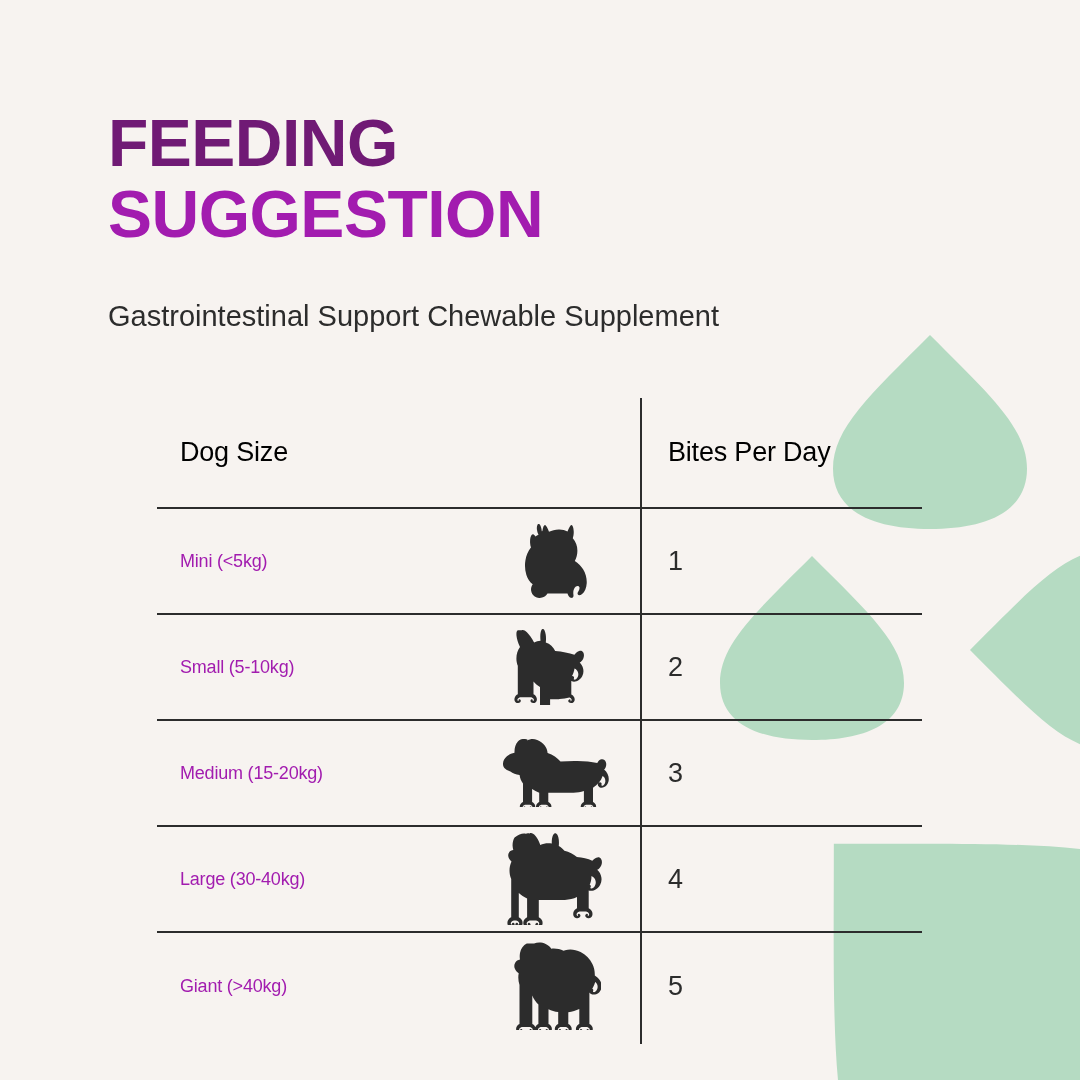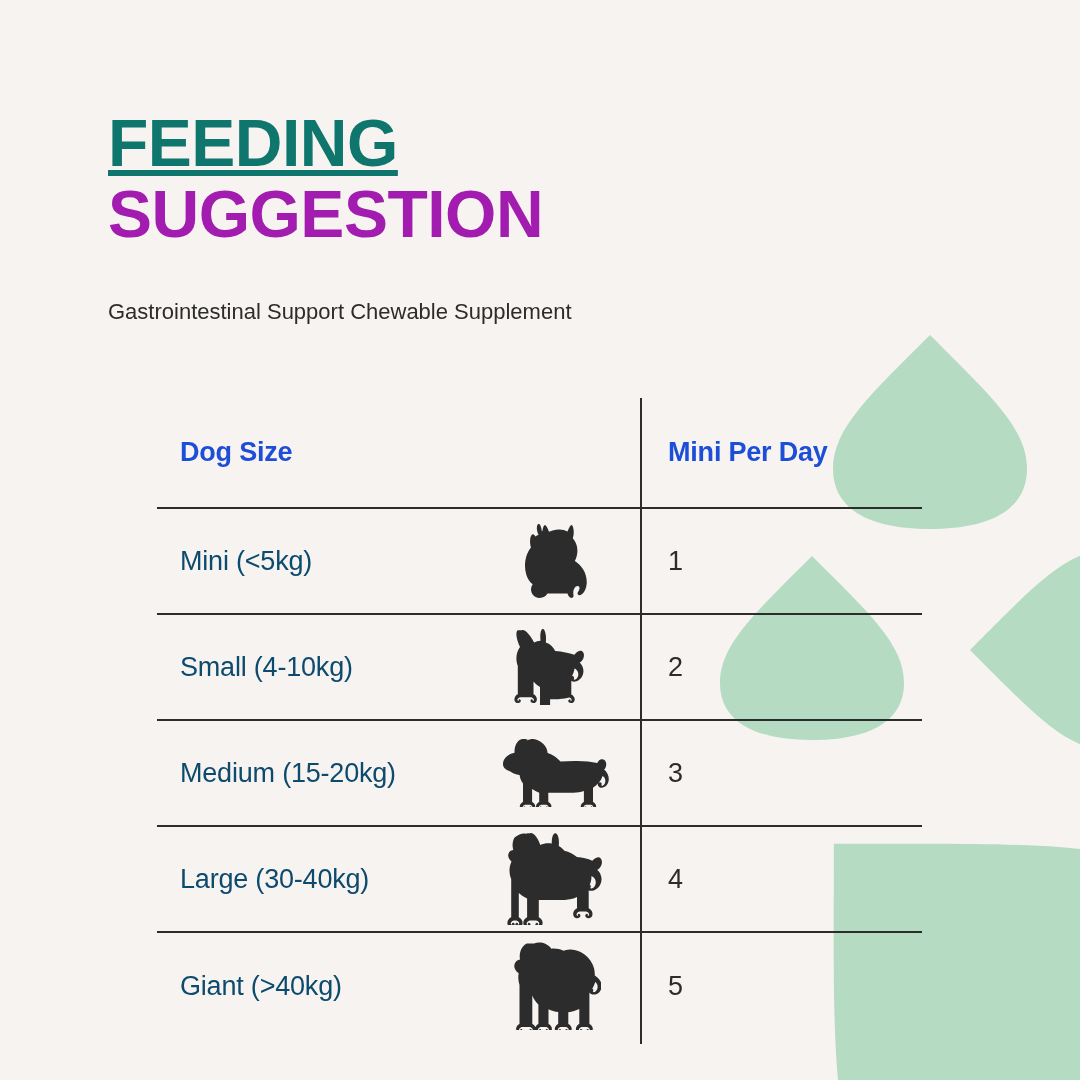--- a/index.html
+++ b/index.html
@@ -40,31 +40,31 @@
     z-index: 2;
   }
   .headline-line {
     font-size: 66px;
     font-weight: bold;
     letter-spacing: -0.5px;
     line-height: 1.08;
     margin: 0;
     white-space: nowrap;
   }
-  .hl-1 { color: #0f766e; text-decoration: underline; }
+  .hl-1 { color: #701a75; }
   .hl-2 { color: #a21caf; }
 
   
   .subtitle {
     position: absolute;
     left: 108px;
     top: 296px;
     z-index: 2;
     color: #2C2C2C;
-    font-size: 22px;
+    font-size: 29px;
     line-height: 1.42;
   }
   .subtitle div { white-space: nowrap; }
 
   
   #table-wrap {
     position: absolute;
     left: 157px;
     top: 398px;
     width: 765px;
@@ -113,28 +113,28 @@
     flex: 1;
     display: flex;
     align-items: center;
     box-sizing: border-box;
     padding-left: 28px;
     height: 100%;
   }
 
   .col-head {
     font-size: 27px;
-    font-weight: bold;
-    color: #1d4ed8;
+    font-weight: normal;
+    color: #000000;
     letter-spacing: -0.2px;
   }
 
   .size-label {
-    font-size: 27px;
-    color: #0c4a6e;
+    font-size: 18px;
+    color: #a21caf;
     letter-spacing: -0.2px;
     white-space: nowrap;
   }
 
   .dog-slot {
     position: absolute;
     left: 340px;
     top: 0;
     height: 100%;
     width: 120px;
@@ -185,41 +185,41 @@
 
   <div id="table-wrap">
 
     <div class="v-divider"></div>
 
     <div class="trow header-row">
       <div class="cell-left">
         <span class="col-head">Dog Size</span>
       </div>
       <div class="cell-right">
-        <span class="col-head">Mini Per Day</span>
+        <span class="col-head">Bites Per Day</span>
       </div>
     </div>
 
     <div class="trow data-row">
       <div class="cell-left">
         <span class="size-label">Mini (&lt;5kg)</span>
       </div>
       <div class="dog-slot">
         <svg width="66" height="74" viewBox="0 0 66 74" xmlns="http://www.w3.org/2000/svg">
           <path fill="#2C2C2C" d="M18.5 6.5c.4-3.4 1.6-5.9 2.6-5.6 1.1.3 2.6 3.1 3.9 6.9 2.9-1.6 6.6-2.5 10.3-2.4 3.1.1 5.9.8 8.2 2 1.4-3.6 2.9-6.2 3.9-6.4 1.1-.2 2.1 2.4 2.3 6 .2 2.6-.2 5.3-.9 7.3 3 3.3 4.6 7.6 4.6 12.5 0 3.9-1 7.2-2.6 10.2 3.4 2.1 6.3 5 8.3 8.3 2.7 4.5 3.9 9.6 3.6 14.2-.3 4.6-2 8.5-4.6 10.5-1 .8-2 1.2-2.9 1.2-.6 0-1-.2-1.3-.6-.6-.8-.4-2 .4-3.1.9-1.3 1.4-2.8 1.2-3.9-.2-1-.9-1.6-1.9-1.6-1.2 0-2.3.8-3.1 2.1-1.1 1.9-1.4 4.4-1.1 6.3.3 1.8-.1 3-1.1 3.4-.5.2-1 .2-1.6 0-1.4-.5-2.6-2.2-3.2-4.4H23.5c-1.4 2.1-3.3 3.6-5.4 4.2-2.6.8-5.3.4-7.4-1-2-1.3-3.3-3.5-3.6-6-.3-2.3.3-4.6 1.6-6.3-2.9-2.3-5.1-5.6-6.3-9.4C.9 45.8.6 41 1.4 36.4c.8-4.8 2.7-9.2 5.3-12.6.1-.1.2-.2.3-.3-.5-1.4-.8-3-.9-4.6-.2-3.2.3-6.1 1.3-7.6.5-.7 1-1.1 1.6-1.1.9 0 1.8.9 2.5 2.4.9-.7 1.9-1.3 3-1.8-.8-1.7-1.4-3.6-1.6-5.4-.2-2 0-3.7.6-4.7.3-.5.7-.8 1.1-.8.8 0 1.6 1 2.2 2.6.5 1.3.9 3 1 4.8l.7-.3c-.1-.4-.1-.9 0-1.5z"></path>
         </svg>
       </div>
       <div class="cell-right">
         <span class="bites-val">1</span>
       </div>
     </div>
 
     <div class="trow data-row">
       <div class="cell-left">
-        <span class="size-label">Small (4-10kg)</span>
+        <span class="size-label">Small (5-10kg)</span>
       </div>
       <div class="dog-slot">
         <svg width="92" height="76" viewBox="0 0 92 76" xmlns="http://www.w3.org/2000/svg">
           <path fill="#2C2C2C" d="M10.8 1.3C11.9.4 13.6 1 15.9 3.2c2.3 2.2 4.9 5.9 7.2 10.2 1.9-.9 4.1-1.5 6.4-1.7-.4-4.3-.2-8.1.7-10.2.5-1.2 1.2-1.8 2-1.5 1.1.4 2 2.5 2.5 5.6.4 2.4.4 5.2.1 7.8 4.2 1.4 7.6 4.5 9.4 8.5 7.2.6 13.8 1.9 19.2 3.8 1.7-2.3 3.7-3.8 5.5-4 1.5-.2 2.7.5 3.4 1.8.9 1.6.9 4-.1 6.2-.8 1.8-2.1 3.2-3.5 3.9 1.5 1.5 2.6 3.2 3.2 5.1.9 2.8.7 5.9-.7 8.5-1.3 2.4-3.4 4.2-5.7 5-1.9.7-3.7.6-5-.2-1.1-.7-1.7-1.9-1.5-3 .2-1 .9-1.7 1.9-1.9.8-.2 1.5.1 1.9.7.3.5.3 1.1.1 1.6-.2.6-.1 1 .3 1.2.5.2 1.3 0 2-.6 1.1-.9 1.9-2.4 2.1-4 .2-1.9-.4-3.8-1.7-5.1-.6-.6-1.3-1.1-2.1-1.4-.4 3.1-1.5 6.1-3.2 8.6v17.3c1.4.7 2.5 1.8 3 3.1.5 1.2.5 2.5.1 3.5-.5 1.2-1.6 2-3 2.1-1 .1-1.9-.2-2.5-.8-.5-.5-.7-1.1-.6-1.7.1-.6.5-1 1-1.2.5-.2 1 0 1.2.4.2.3.2.7 0 1-.1.2 0 .4.2.4.3 0 .6-.2.8-.6.2-.4.2-.9 0-1.4-.3-.7-1-1.3-1.9-1.6h-.3c-2.9.9-6.2 1.4-9.7 1.5-.2 0-.3 0-.5.1l-9 .1v10c1.4.7 2.5 1.8 3 3.1.5 1.2.5 2.5.1 3.5-.5 1.2-1.6 2-3 2.1-1 .1-1.9-.2-2.5-.8-.5-.5-.7-1.1-.6-1.7.1-.6.5-1 1-1.2.5-.2 1 0 1.2.4.2.3.2.7 0 1-.1.2 0 .4.2.4.3 0 .6-.2.8-.6.2-.4.2-.9 0-1.4-.3-.7-1-1.3-1.9-1.6-.3-.1-.7-.2-1.1-.2h-4.5c-.4 0-.8.1-1.1.2-.9.3-1.6.9-1.9 1.6-.2.5-.2 1 0 1.4.2.4.5.6.8.6.2 0 .3-.2.2-.4-.2-.3-.2-.7 0-1 .2-.4.7-.6 1.2-.4.5.2.9.6 1 1.2.1.6-.1 1.2-.6 1.7-.6.6-1.5.9-2.5.8-1.4-.1-2.5-.9-3-2.1-.4-1-.4-2.3.1-3.5.5-1.3 1.6-2.4 3-3.1V57.9c-2.6-1.4-4.8-3.2-6.5-5.3v12.7c1.4.7 2.5 1.8 3 3.1.5 1.2.5 2.5.1 3.5-.5 1.2-1.6 2-3 2.1-1 .1-1.9-.2-2.5-.8-.5-.5-.7-1.1-.6-1.7.1-.6.5-1 1-1.2.5-.2 1 0 1.2.4.2.3.2.7 0 1-.1.2 0 .4.2.4.3 0 .6-.2.8-.6.2-.4.2-.9 0-1.4-.3-.7-1-1.3-1.9-1.6-.3-.1-.7-.2-1.1-.2H9.6c-.4 0-.8.1-1.1.2-.9.3-1.6.9-1.9 1.6-.2.5-.2 1 0 1.4.2.4.5.6.8.6.2 0 .3-.2.2-.4-.2-.3-.2-.7 0-1 .2-.4.7-.6 1.2-.4.5.2.9.6 1 1.2.1.6-.1 1.2-.6 1.7-.6.6-1.5.9-2.5.8-1.4-.1-2.5-.9-3-2.1-.4-1-.4-2.3.1-3.5.5-1.3 1.6-2.4 3-3.1V36.8c-.9-2.3-1.4-4.8-1.4-7.4 0-4.3 1.3-8.3 3.6-11.5-2-4-3.2-8-3.5-11.2-.3-3 .2-5 1.3-5.4z"></path>
         </svg>
       </div>
       <div class="cell-right">
         <span class="bites-val">2</span>
       </div>
     </div>

